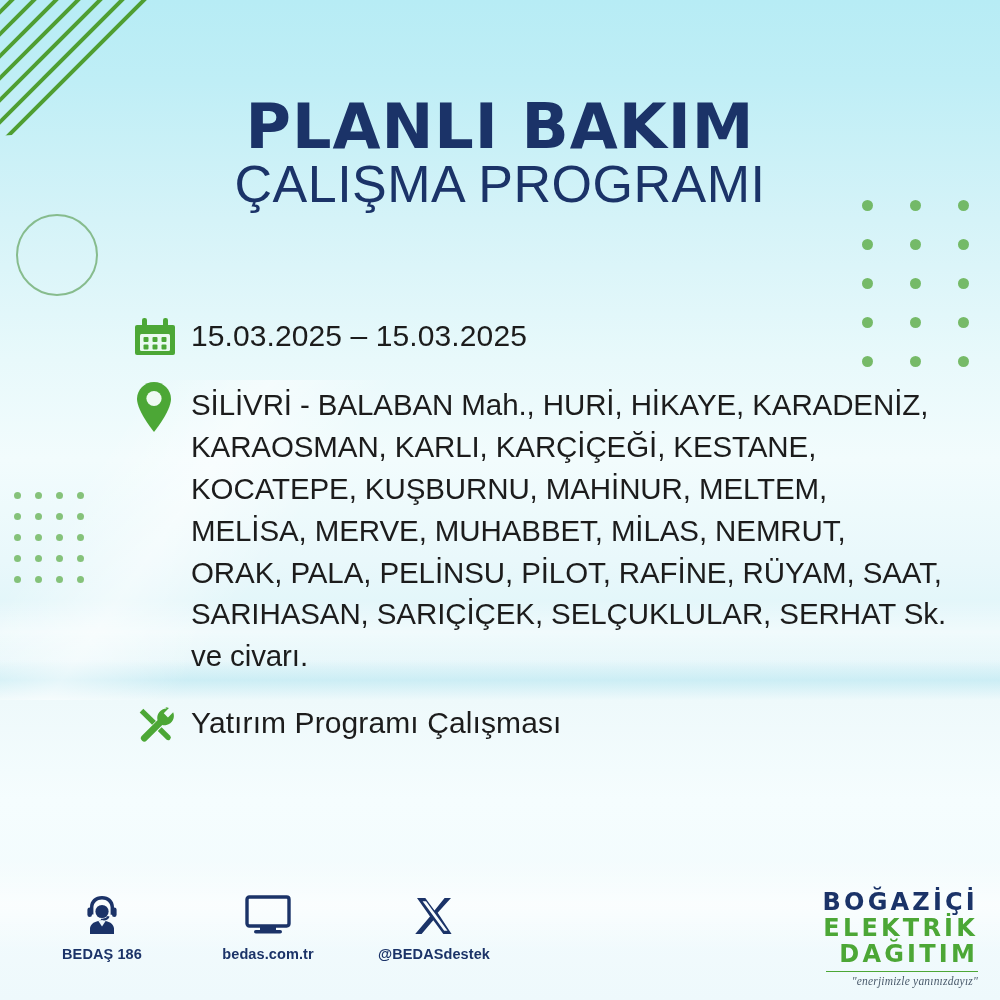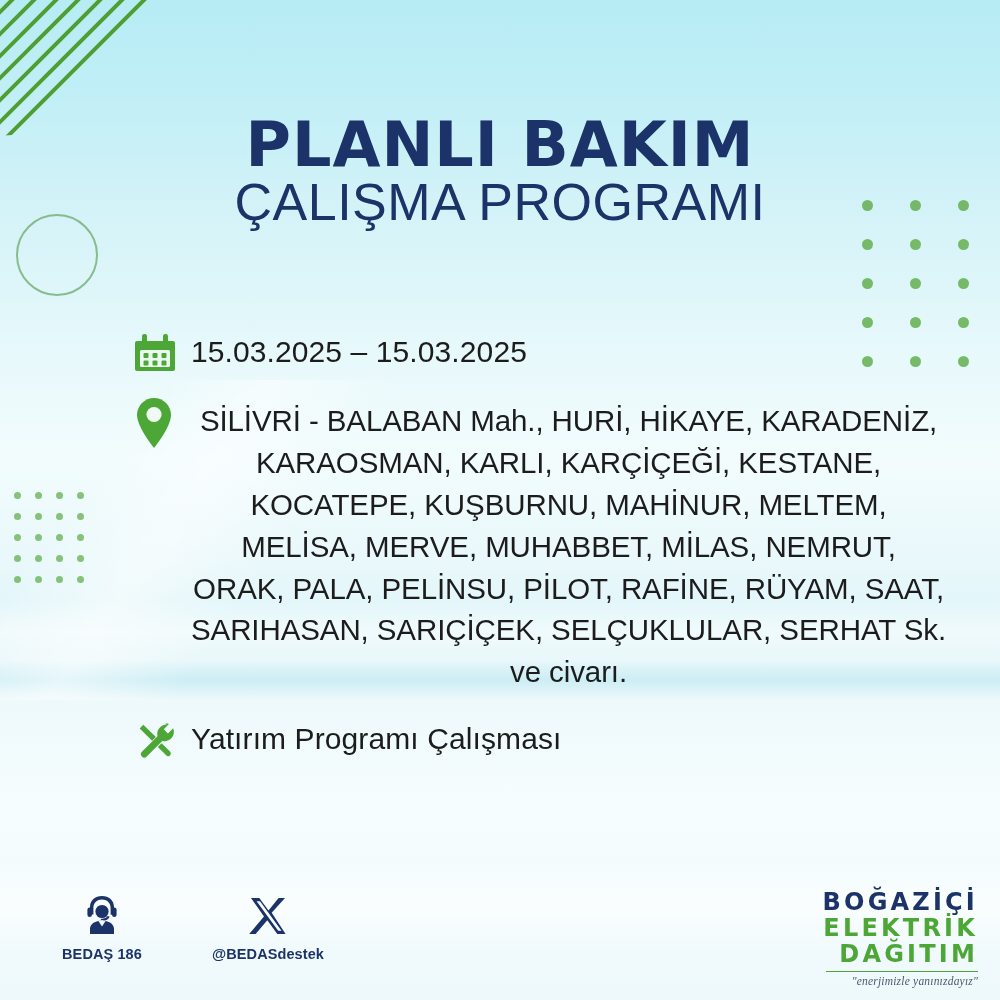--- a/index.html
+++ b/index.html
@@ -123,39 +123,37 @@
     text-align: center;
   }
   .title-main {
     font-family: "DejaVu Sans", sans-serif;
     font-weight: bold;
     font-size: 62px;
     letter-spacing: 1px;
     color: #1b3368;
     line-height: 1;
     white-space: nowrap;
-    margin-top: 18px;
   }
   .title-sub {
     font-family: "Liberation Sans", sans-serif;
     font-weight: normal;
     font-size: 52px;
     letter-spacing: .5px;
     color: #1b3368;
     line-height: 1;
     white-space: nowrap;
   }
 
   
   .info {
     position: absolute;
     left: 133px;
-    top: 328px;
+    top: 312px;
     width: 840px;
-    text-align: center;
   }
   .row {
     display: flex;
     align-items: flex-start;
     margin-bottom: 22px;
   }
   .row:last-child { margin-bottom: 0; }
   .row-icon {
     flex: 0 0 58px;
     width: 58px;
@@ -398,20 +396,30 @@
               <path d="M30.4 24.2c0 2.4-2.5 4.1-5.7 4.5v1.6h-2.8v-3.6c3.4 0 6.1-1.1 6.1-2.5z"></path>
               <circle cx="23" cy="19.5" r="6.6"></circle>
               <path d="M23 28.5c-6.6 0-12 3.6-12 8.1V42h24v-5.4c0-4.5-5.4-8.1-12-8.1z"></path>
               <path d="M19.4 28.9 23 34.4l3.6-5.5-3.6-1z" fill="#eef7fb"></path>
             </g>
           </svg>
         </div>
         <div class="contact-label">BEDAŞ 186</div>
       </div>
 
+      <div class="contact">
+        <div class="contact-ico">
+          <svg width="50" height="46" viewBox="0 0 50 46" xmlns="http://www.w3.org/2000/svg">
+            <rect x="4" y="5" width="42" height="29" rx="2.4" fill="none" stroke="#1b3368" stroke-width="3.4"></rect>
+            <rect x="17" y="34" width="16" height="4.2" fill="#1b3368"></rect>
+            <rect x="11" y="38" width="28" height="3.6" rx="1.8" fill="#1b3368"></rect>
+          </svg>
+        </div>
+        <div class="contact-label">bedas.com.tr</div>
+      </div>
 
       <div class="contact">
         <div class="contact-ico">
           <svg width="44" height="44" viewBox="0 0 44 44" xmlns="http://www.w3.org/2000/svg">
             <path d="M5 4h8.3l9.2 12.4L32.6 4H39L25.7 18.8 39.6 40h-8.3L21.3 26.2 9.6 40H3.2L18 22.6 5 4zm5.6 3.2 21.6 29.6h3.3L14 7.2h-3.4z" fill="#1b3368"></path>
           </svg>
         </div>
         <div class="contact-label">@BEDASdestek</div>
       </div>
 

